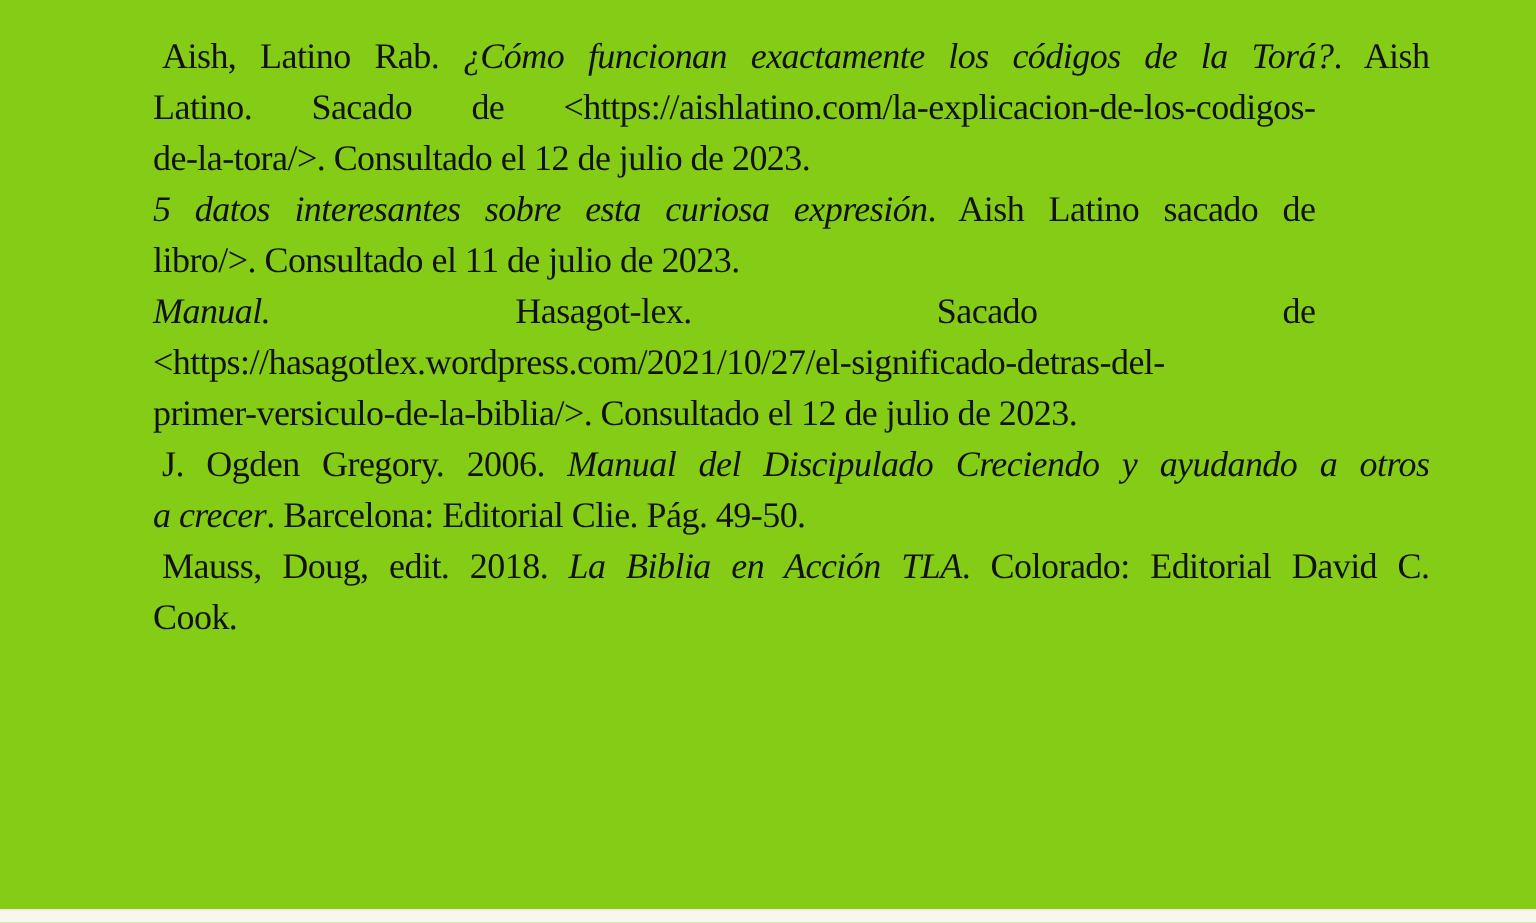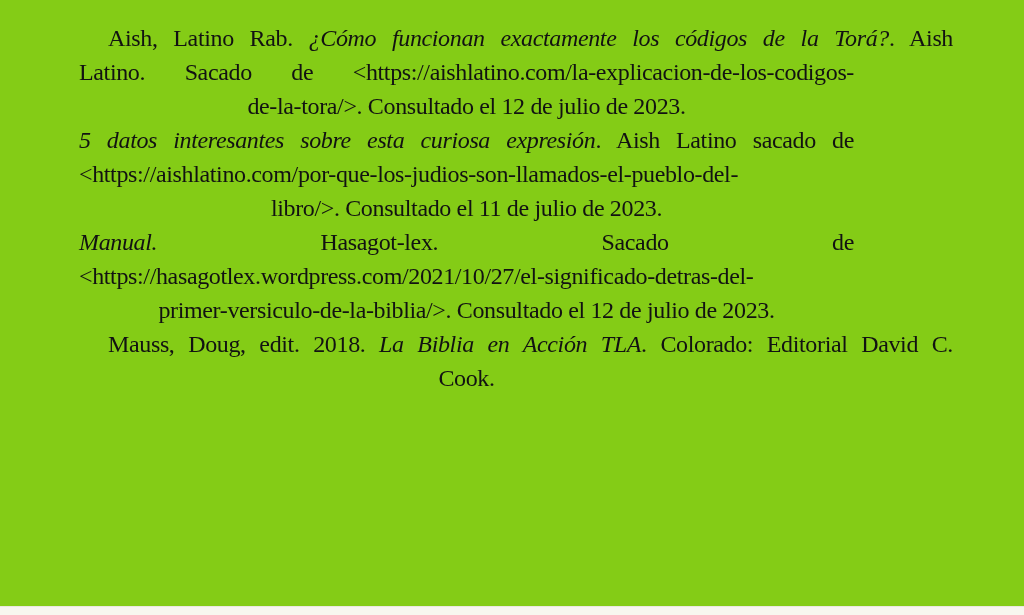--- a/index.html
+++ b/index.html
@@ -26,29 +26,29 @@
     font-size: 24px;
     line-height: 34px;
     letter-spacing: -0.015em;
     white-space: normal;
   }
   .line.first {
     margin-left: 108px;
     width: 845px;
   }
   .line.cont {
-    margin-left: 79px;
+    margin-left: 102px;
     width: 775px;
   }
   .line.just {
     text-align: justify;
     text-align-last: justify;
   }
   .line.left {
-    text-align: center;
+    text-align: left;
   }
   .seg.it { font-style: italic; }
   .bottom-bar {
     position: absolute;
     left: 0;
     bottom: 0;
     width: 100%;
     height: 8px;
     background: #f8f6ef;
     border-top: 1px solid #ebe8e0;
@@ -60,27 +60,30 @@
 
 <div class="page">
   <div class="bib" id="bibliography">
       <div class="entry">
         <div class="line first just"><span class="seg">Aish, Latino Rab. </span><span class="seg it">¿Cómo funcionan exactamente los códigos de la Torá?</span><span class="seg">. Aish</span></div>
         <div class="line cont just"><span class="seg">Latino. Sacado de &lt;https://aishlatino.com/la-explicacion-de-los-codigos-</span></div>
         <div class="line cont left"><span class="seg">de-la-tora/&gt;. Consultado el 12 de julio de 2023.</span></div>
       </div>
       <div class="entry">
         <div class="line cont just"><span class="seg it">5 datos interesantes sobre esta curiosa expresión</span><span class="seg">. Aish Latino sacado de</span></div>
-        <div class="line cont just"><span class="seg">&lt;https://aishlatino.com/por-que-los-judios-son-llamados-el-pueblo-del-</span></div>
         <div class="line cont left"><span class="seg">libro/&gt;. Consultado el 11 de julio de 2023.</span></div>
       </div>
       <div class="entry">
         <div class="line cont just"><span class="seg it">Manual.</span><span class="seg"> Hasagot-lex. Sacado de</span></div>
         <div class="line cont just"><span class="seg">&lt;https://hasagotlex.wordpress.com/2021/10/27/el-significado-detras-del-</span></div>
         <div class="line cont left"><span class="seg">primer-versiculo-de-la-biblia/&gt;. Consultado el 12 de julio de 2023.</span></div>
+      </div>
+      <div class="entry">
+        <div class="line first just"><span class="seg">J. Ogden Gregory. 2006. </span><span class="seg it">Manual del Discipulado Creciendo y ayudando a otros</span></div>
+        <div class="line cont left"><span class="seg it">a crecer</span><span class="seg">. Barcelona: Editorial Clie. Pág. 49-50.</span></div>
       </div>
       <div class="entry">
         <div class="line first just"><span class="seg">Mauss, Doug, edit. 2018. </span><span class="seg it">La Biblia en Acción TLA</span><span class="seg">. Colorado: Editorial David C.</span></div>
         <div class="line cont left"><span class="seg">Cook.</span></div>
       </div>
     </div>
   <div class="bottom-bar"></div>
 </div>
 
 </body></html>

